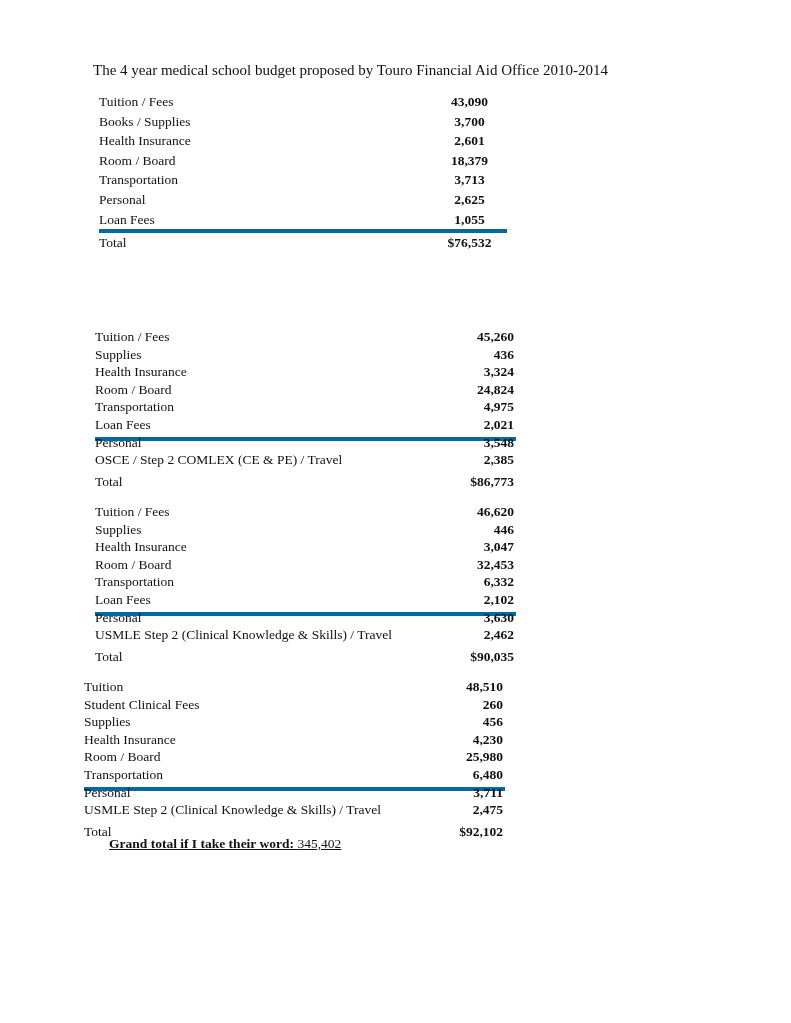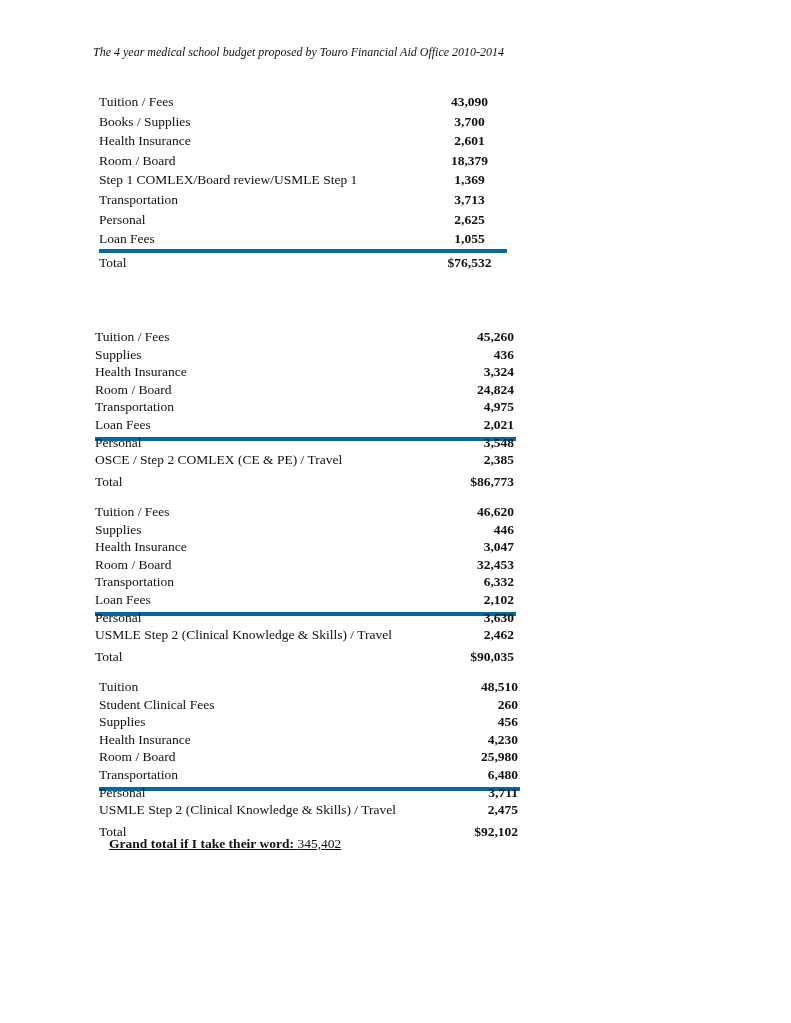--- a/index.html
+++ b/index.html
@@ -2,41 +2,41 @@
 <html><head>
 <meta charset="utf-8">
 <style>
   html, body { margin: 0; padding: 0; background: #ffffff; }
   body {
     width: 791px; height: 1023px; position: relative; overflow: hidden;
     font-family: "Liberation Serif", "DejaVu Serif", serif;
     color: #111;
   }
   .title {
-    position: absolute; left: 93px; top: 45px;
-    font-size: 12px; letter-spacing: 0px; white-space: nowrap; font-style: italic;
+    position: absolute; left: 93px; top: 62px;
+    font-size: 15px; letter-spacing: 0px; white-space: nowrap;
   }
   .section { position: absolute; }
   .row {
     display: flex; justify-content: space-between; align-items: baseline;
     font-size: 13.5px; white-space: nowrap;
   }
   .row .label { }
   .row .value { text-align: right; font-weight: bold; }
   .total-row { border-top: 4px solid #0369a1; }
 
   
   #s1 { left: 99px; top: 92px; width: 408px; }
   #s1 .row { height: 19.6px; line-height: 19.6px; }
   #s1 .row .value { width: 75px; text-align: center; }
 
   
   #s2 { left: 95px; top: 296px; width: 421px; }
   #s3 { left: 95px; top: 471px; width: 421px; }
-  #s4 { left: 99px; top: 646px; width: 421px; }
+  #s4 { left: 84px; top: 646px; width: 421px; }
   #s2 .row, #s3 .row, #s4 .row { height: 17.6px; line-height: 17.6px; }
   #s2 .row .value, #s3 .row .value, #s4 .row .value { padding-right: 2px; margin-top: 32px; }
 
   .grand {
     position: absolute; left: 93px; top: 836px;
     font-size: 13.5px; text-decoration: underline; white-space: nowrap;
   }
   .grand .g-label { font-weight: bold; margin-left: 16px; }
 </style>
 </head>
@@ -55,24 +55,20 @@
     </div>
   <div class="row">
       <span class="label">Health Insurance</span>
       <span class="value">2,601</span>
     </div>
   <div class="row">
       <span class="label">Room / Board</span>
       <span class="value">18,379</span>
     </div>
   <div class="row">
-      <span class="label">Step 1 COMLEX/Board review/USMLE Step 1</span>
-      <span class="value">1,369</span>
-    </div>
-  <div class="row">
       <span class="label">Transportation</span>
       <span class="value">3,713</span>
     </div>
   <div class="row">
       <span class="label">Personal</span>
       <span class="value">2,625</span>
     </div>
   <div class="row">
       <span class="label">Loan Fees</span>
       <span class="value">1,055</span>

